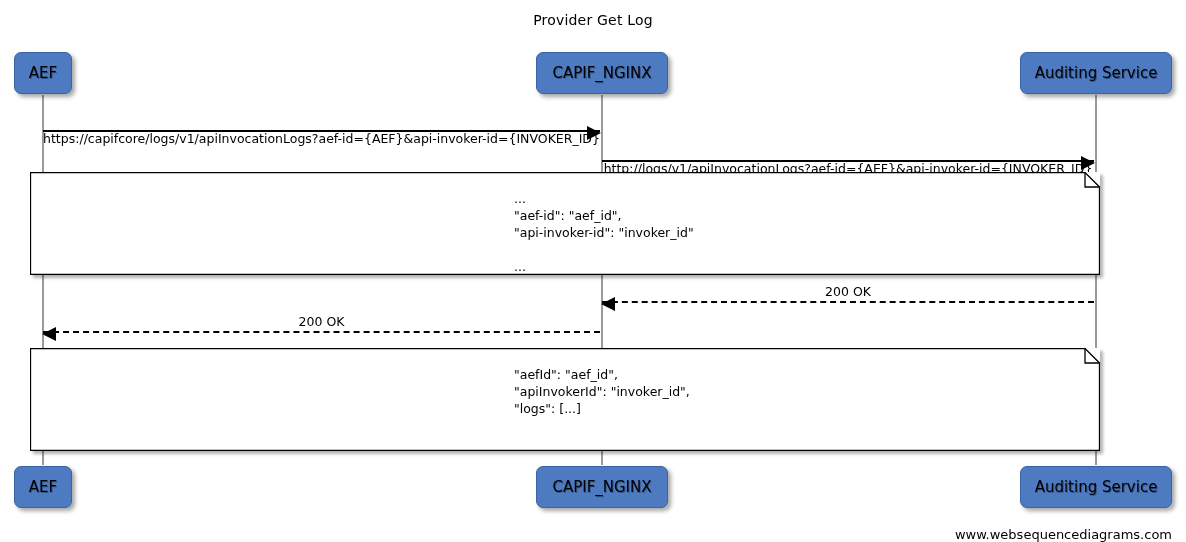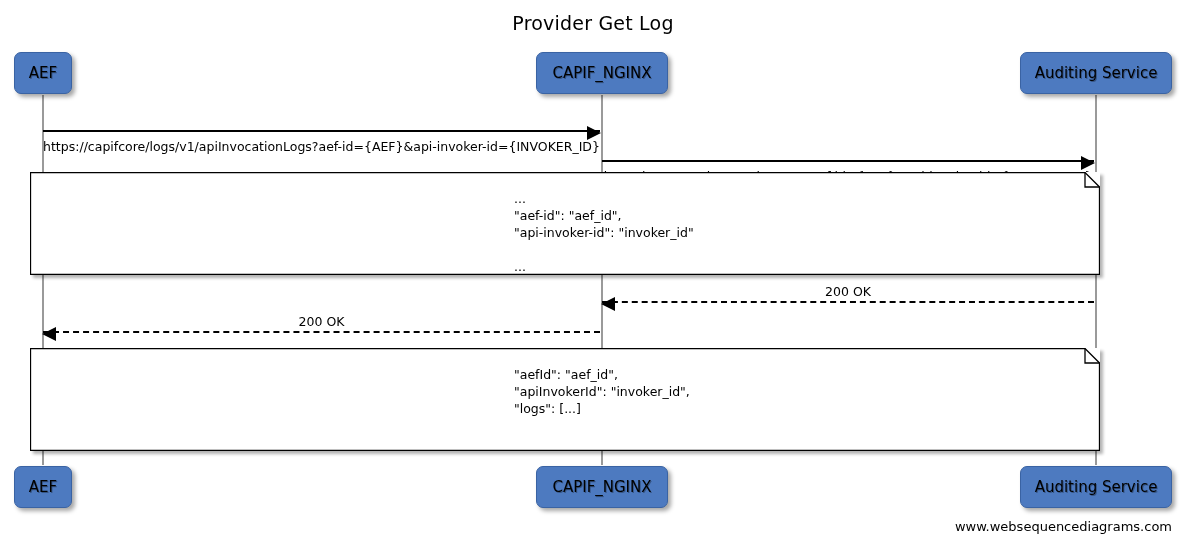--- a/index.html
+++ b/index.html
@@ -18,21 +18,21 @@
     overflow: hidden;
   }
 
   
   .diagram-title {
     position: absolute;
     left: 0;
     top: 12px;
     width: 1186px;
     text-align: center;
-    font-size: 19px;
+    font-size: 14px;
     color: #000000;
     letter-spacing: 0.2px;
   }
 
   
   .lifeline {
     position: absolute;
     width: 2px;
     background: #9a9a9a;
     top: 95px;
@@ -73,21 +73,21 @@
   .msg .line-dashed {
     position: absolute;
     left: 0;
     top: 0;
     height: 0;
     border-top: 2px dashed #000000;
     width: 100%;
   }
   .msg .label {
     position: absolute;
-    bottom: 8px;
+    bottom: 16px;
     width: 100%;
     text-align: center;
     font-size: 12.5px;
     color: #000000;
     white-space: nowrap;
   }
   .arrowhead {
     position: absolute;
     width: 0;
     height: 0;
@@ -138,21 +138,21 @@
     color: #000000;
     line-height: 17px;
     white-space: pre;
   }
   .note .note-text span { display: block; }
 
   
   .footer {
     position: absolute;
     right: 14px;
-    bottom: 8px;
+    bottom: 0;
     font-size: 13px;
     color: #000000;
   }
 </style>
 </head>
 <body>
 
 <div id="canvas">
 
   <div class="diagram-title">Provider Get Log</div>

